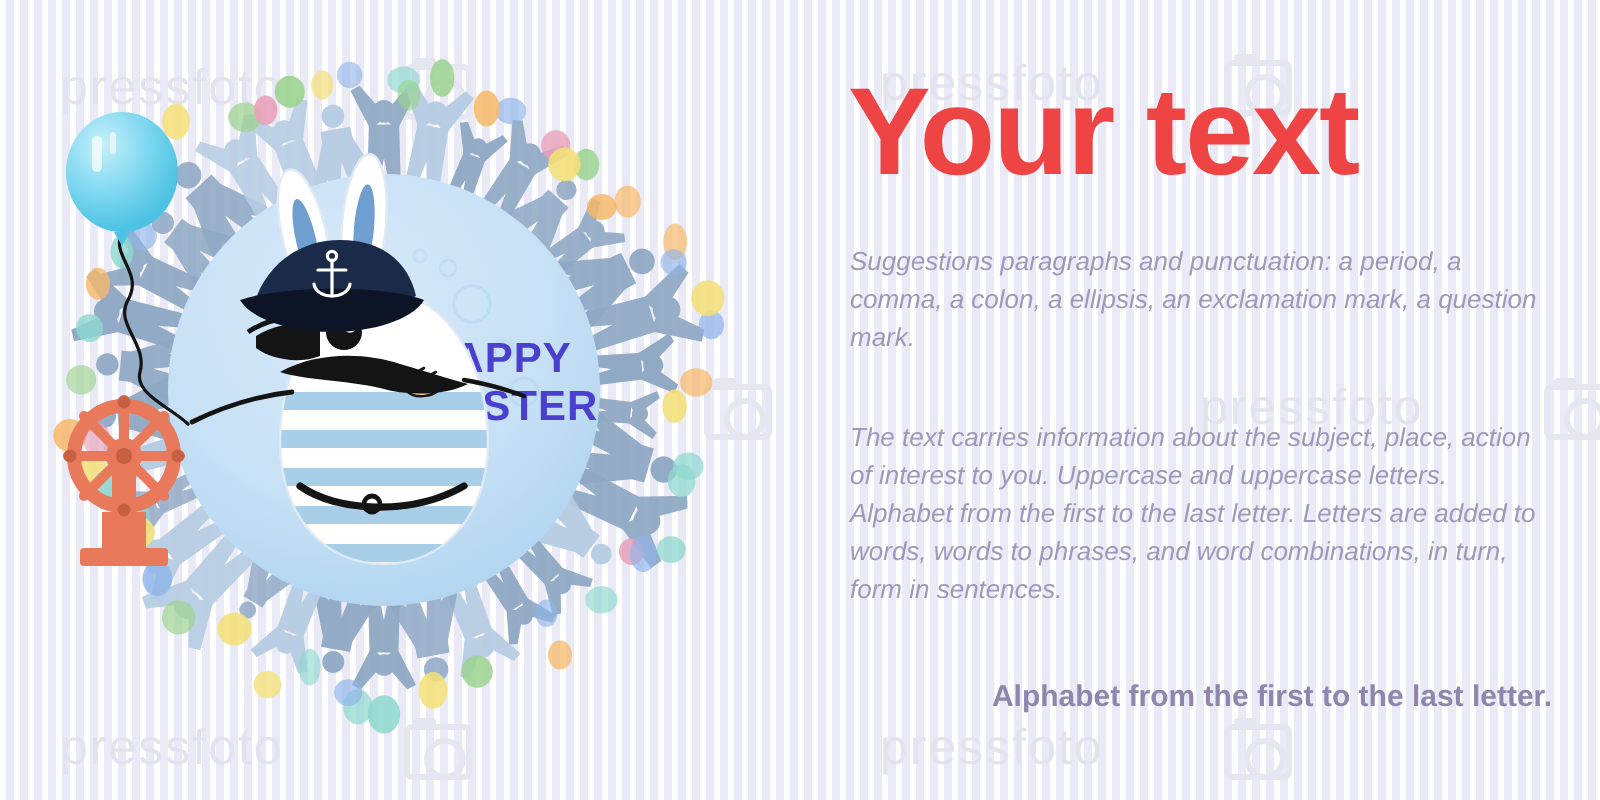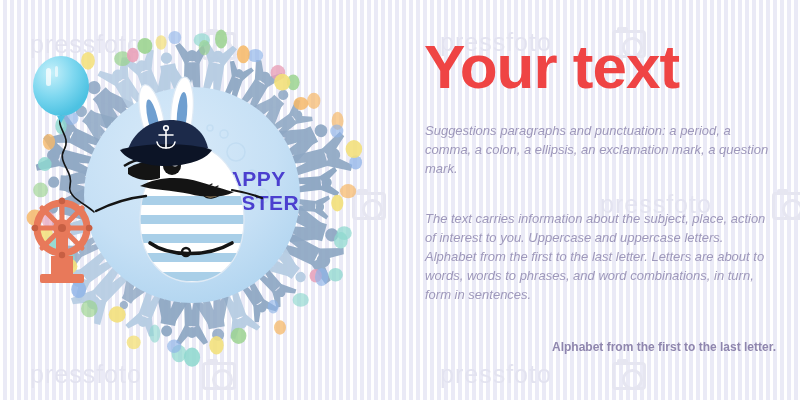--- a/index.html
+++ b/index.html
@@ -86,21 +86,21 @@
     font-size:13px;
     font-style:italic;
     line-height:1.46;
     color:#9e98bb;
   }
   #body-copy p { margin:0; }
   #body-copy p.gap { margin-top:31px; }
   #footnote {
     position:absolute;
     right:24px; top:340px;
-    font-size:12px;
+    font-size:15px;
     font-weight:bold;
     color:#8f86ae;
     white-space:nowrap;
   }
 </style>
 </head>
 <body>
 
 <div id="stage">
 
@@ -468,19 +468,19 @@
       </g>
     </svg>
   </div>
 
   <div id="textpanel">
     <div id="headline">Your text</div>
 
     <div id="body-copy">
       <p>Suggestions paragraphs and punctuation: a period, a comma, a colon, a ellipsis, an exclamation mark, a question mark.</p>
       <p class="gap">The text carries information about the subject, place, action of interest to you. Uppercase and uppercase letters.</p>
-      <p>Alphabet from the first to the last letter. Letters are about to words, words to phrases, and word combinations, in turn, form in sentences.</p>
+      <p>Alphabet from the first to the last letter. Letters are added to words, words to phrases, and word combinations, in turn, form in sentences.</p>
     </div>
 
     <div id="footnote">Alphabet from the first to the last letter.</div>
   </div>
 
 </div>
 
 </body></html>

